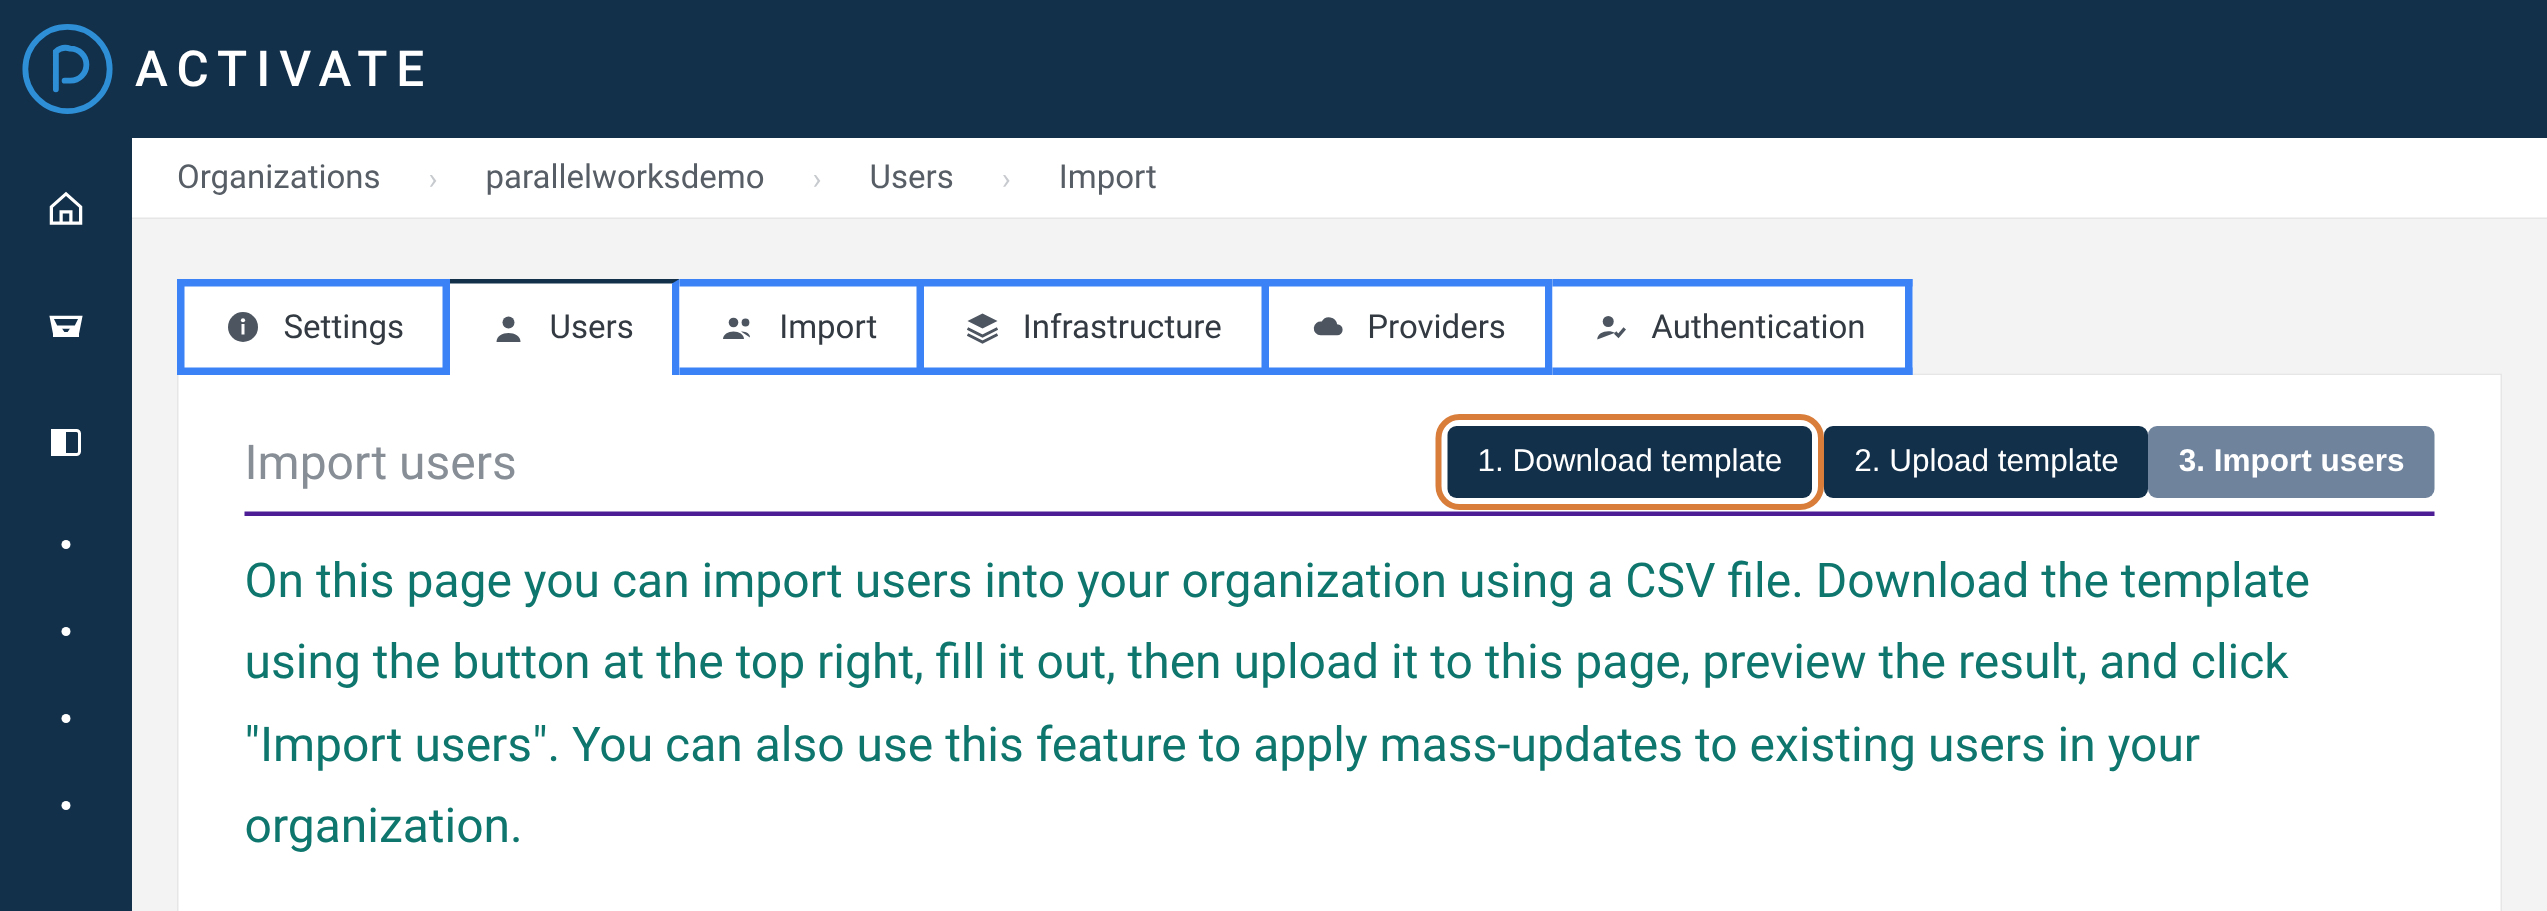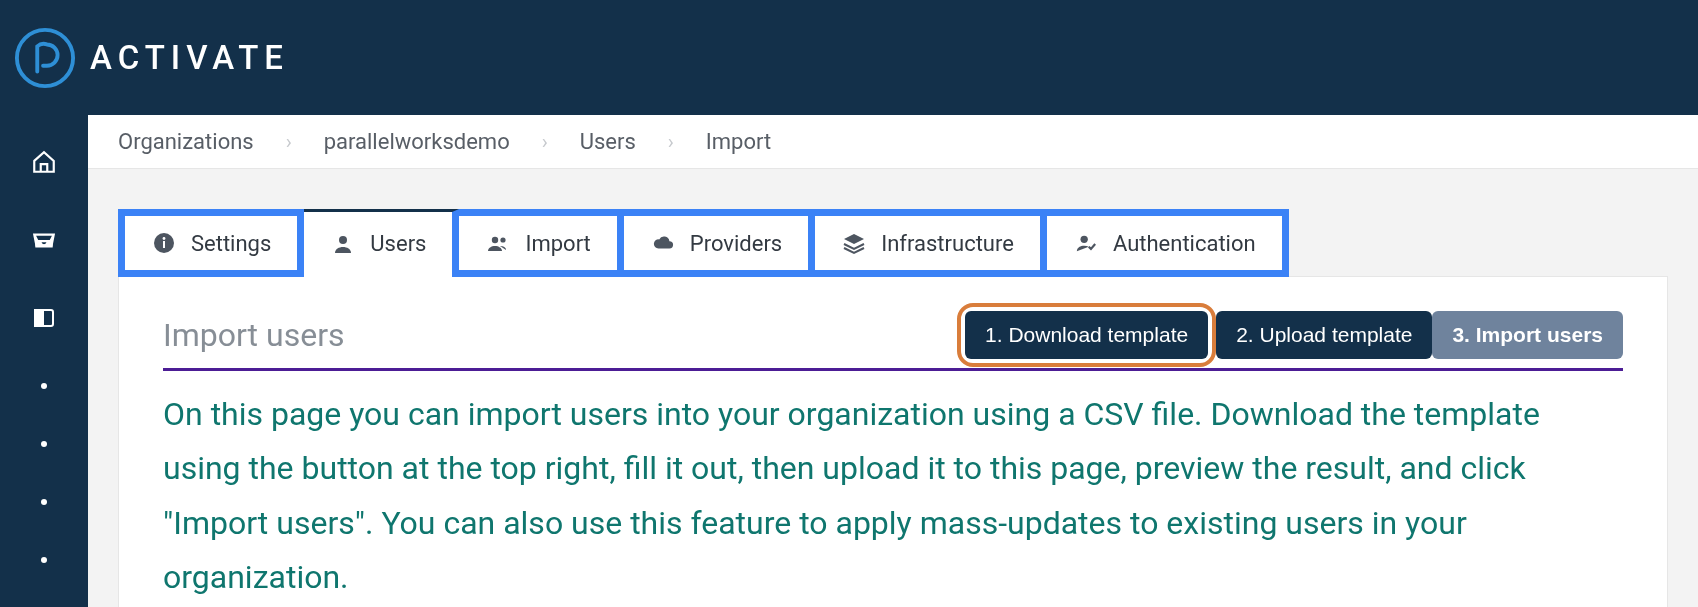--- a/index.html
+++ b/index.html
@@ -4,21 +4,21 @@
   <style>
     * { box-sizing: border-box; margin: 0; padding: 0; }
     body {
       font-family: -apple-system, BlinkMacSystemFont, "Segoe UI", Roboto, "Helvetica Neue", Arial, sans-serif;
       background: #f3f3f3;
       overflow-x: hidden;
     }
 
     .header-bar {
       background: #13304a;
-      height: 115px;
+      height: 92px;
       display: flex;
       align-items: center;
       padding-left: 14px;
     }
     .logo-wrap {
       display: flex;
       align-items: center;
       gap: 14px;
     }
     .logo-mark {
@@ -80,21 +80,21 @@
     }
 
     .panel-outer {
       padding: 40px 30px 30px 30px;
     }
     .tabs {
       display: flex;
     }
     .tab {
       background: #fff;
-      border: 7px solid #3b82f6;
+      border: 5px solid #3b82f6;
       padding: 14px 26px;
       display: flex;
       align-items: center;
       gap: 14px;
       font-size: 22px;
       color: #333a42;
       cursor: pointer;
       margin-right: 0px;
     }
     .tab + .tab { border-left: none; }
@@ -243,36 +243,36 @@
                 <path d="M2 20c0-3 3.4-5 7-5s7 2 7 5"></path>
                 <path d="M14 15c2 0 6 .6 6 4"></path>
               </svg>
           </span>
           <span>Import</span>
         </div>
 
 
         <div class="tab">
           <span class="tab-icon">
-            <svg viewBox="0 0 24 24" width="26" height="22" fill="currentColor">
-                <path d="M7 18a5 5 0 1 1 .8-9.94A6 6 0 0 1 19 10a4 4 0 0 1 0 8Z"></path>
-              </svg>
-          </span>
-          <span>Providers</span>
-        </div>
-
-        <div class="tab">
-          <span class="tab-icon">
             <svg viewBox="0 0 24 24" width="24" height="24" fill="currentColor">
                 <path d="M12 3 L22 8 12 13 2 8 Z"></path>
                 <path d="M2 13 L12 18 22 13" fill="none" stroke="currentColor" stroke-width="2"></path>
                 <path d="M2 17 L12 22 22 17" fill="none" stroke="currentColor" stroke-width="2"></path>
               </svg>
           </span>
           <span>Infrastructure</span>
+        </div>
+
+        <div class="tab">
+          <span class="tab-icon">
+            <svg viewBox="0 0 24 24" width="26" height="22" fill="currentColor">
+                <path d="M7 18a5 5 0 1 1 .8-9.94A6 6 0 0 1 19 10a4 4 0 0 1 0 8Z"></path>
+              </svg>
+          </span>
+          <span>Providers</span>
         </div>
 
         <div class="tab">
           <span class="tab-icon">
             <svg viewBox="0 0 24 24" width="26" height="22" fill="currentColor">
                 <circle cx="10" cy="8" r="4"></circle>
                 <path d="M2 21c0-4 4-6 8-6 2 0 3.6.4 5 1.2"></path>
                 <path d="M15 16 l2.4 2.4 L22 13" fill="none" stroke="currentColor" stroke-width="2.4"></path>
               </svg>
           </span>

